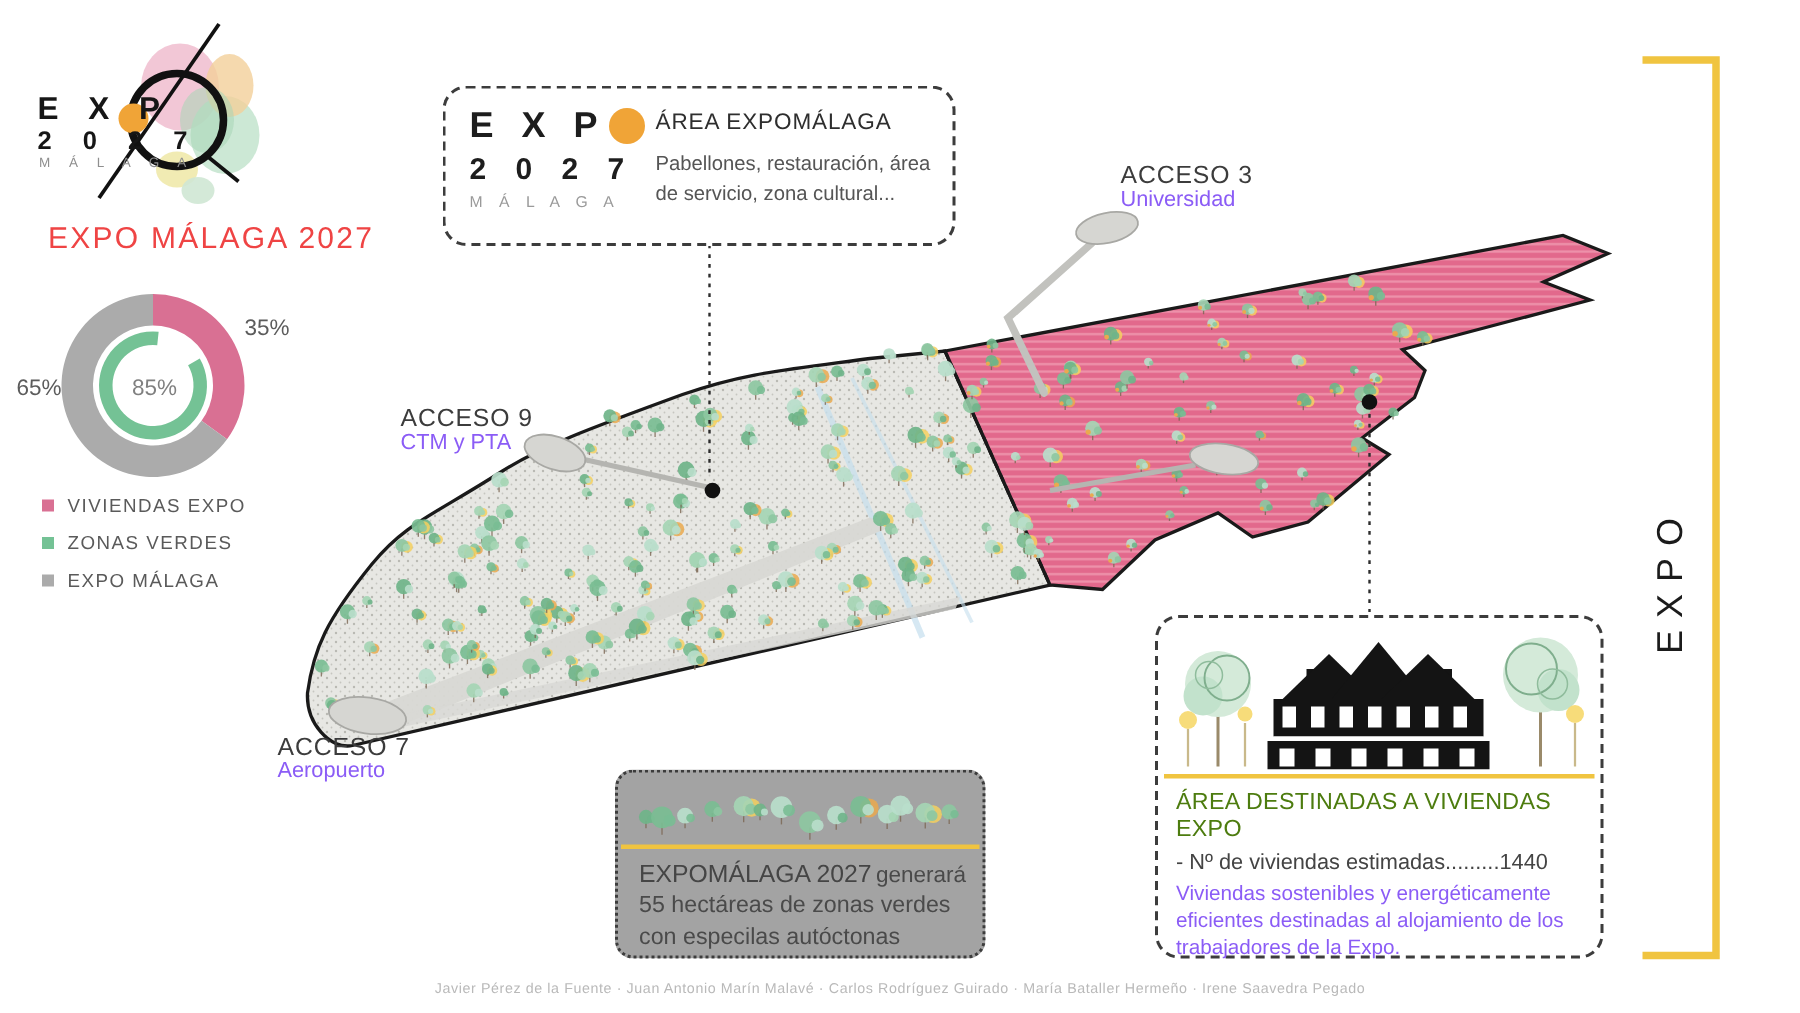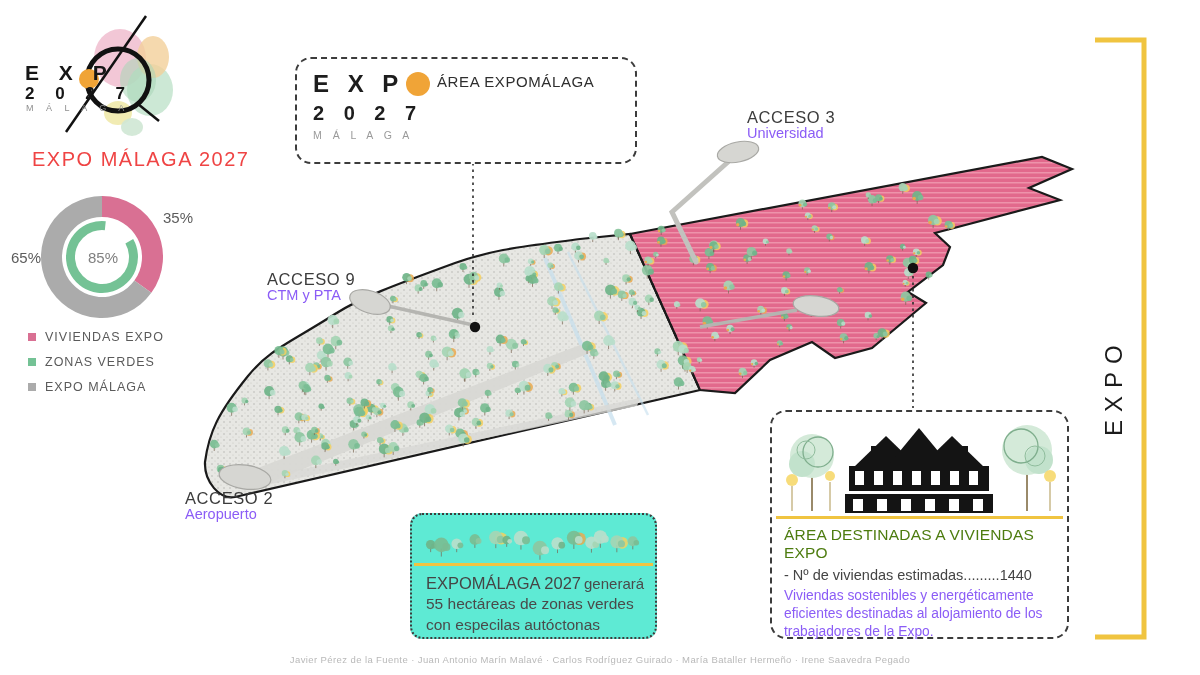--- a/index.html
+++ b/index.html
@@ -25,21 +25,21 @@
   .brand-l2{font-size:20px;font-weight:bold;letter-spacing:7px;color:#1d1d1d;line-height:1;margin-top:7px;}
   .brand-l3{font-size:10.5px;letter-spacing:4px;color:#9a9a9a;margin-top:6px;}
   .expo-box .infocol{flex:1;padding:14px 14px 0 2px;}
   .expo-box-title{font-size:15px;letter-spacing:.6px;color:#2e2e2e;margin-bottom:9px;}
   .expo-box-body{font-size:13.5px;color:#555;line-height:1.45;}
   
   .acc{line-height:1.05;}
   .acc-t{font-size:16.5px;letter-spacing:.6px;color:#3c3c3c;}
   .acc-s{font-size:14.5px;color:#8b5cf6;}
   
-  .green-box{left:410px;top:513px;width:243px;height:122px;border:2.5px dotted #3c3c3c;border-radius:12px;background:#5eead4;}
+  .green-box{left:410px;top:513px;width:243px;height:122px;border:2.5px dotted #3c3c3c;border-radius:12px;background:#a3a3a3;}
   .green-art{height:44px;margin:4px 2px 0 2px;border-bottom:3.5px solid #f0c440;}
   .green-text{padding:7px 6px 0 14px;font-size:15.5px;color:#4a4a4a;line-height:1.3;}
   .green-t1{font-size:16.5px;color:#454545;}
   .green-suffix{font-size:15px;margin-left:3px;color:#4a4a4a;}
   
   .viv-box{left:770px;top:410px;width:295px;height:225px;}
   .viv-art{height:100px;margin:4px 4px 0 4px;border-bottom:3.5px solid #f0c440;}
   .viv-text{padding:7px 12px 0 12px;}
   .viv-title{font-size:15.5px;letter-spacing:.2px;color:#4d7c0f;}
   .viv-line1{font-size:14.5px;color:#444;margin-top:5px;}
@@ -976,25 +976,26 @@
     <div class="brandcol">
       <div class="brand-l1">
         <span>E X P</span>
         <span class="brand-dot"></span>
       </div>
       <div class="brand-l2">2 0 2 7</div>
       <div class="brand-l3">M Á L A G A</div>
     </div>
     <div class="infocol">
       <div class="expo-box-title">ÁREA EXPOMÁLAGA</div>
+      <div class="expo-box-body">Pabellones, restauración, área de servicio, zona cultural...</div>
     </div>
   </div>
 
   <div class="abs acc" style="left:185px;top:490px;">
-    <div class="acc-t">ACCESO 2</div>
+    <div class="acc-t">ACCESO 7</div>
     <div class="acc-s">Aeropuerto</div>
   </div>
   <div class="abs acc" style="left:267px;top:271px;">
     <div class="acc-t">ACCESO 9</div>
     <div class="acc-s">CTM y PTA</div>
   </div>
   <div class="abs acc" style="left:747px;top:109px;">
     <div class="acc-t">ACCESO 3</div>
     <div class="acc-s">Universidad</div>
   </div>

